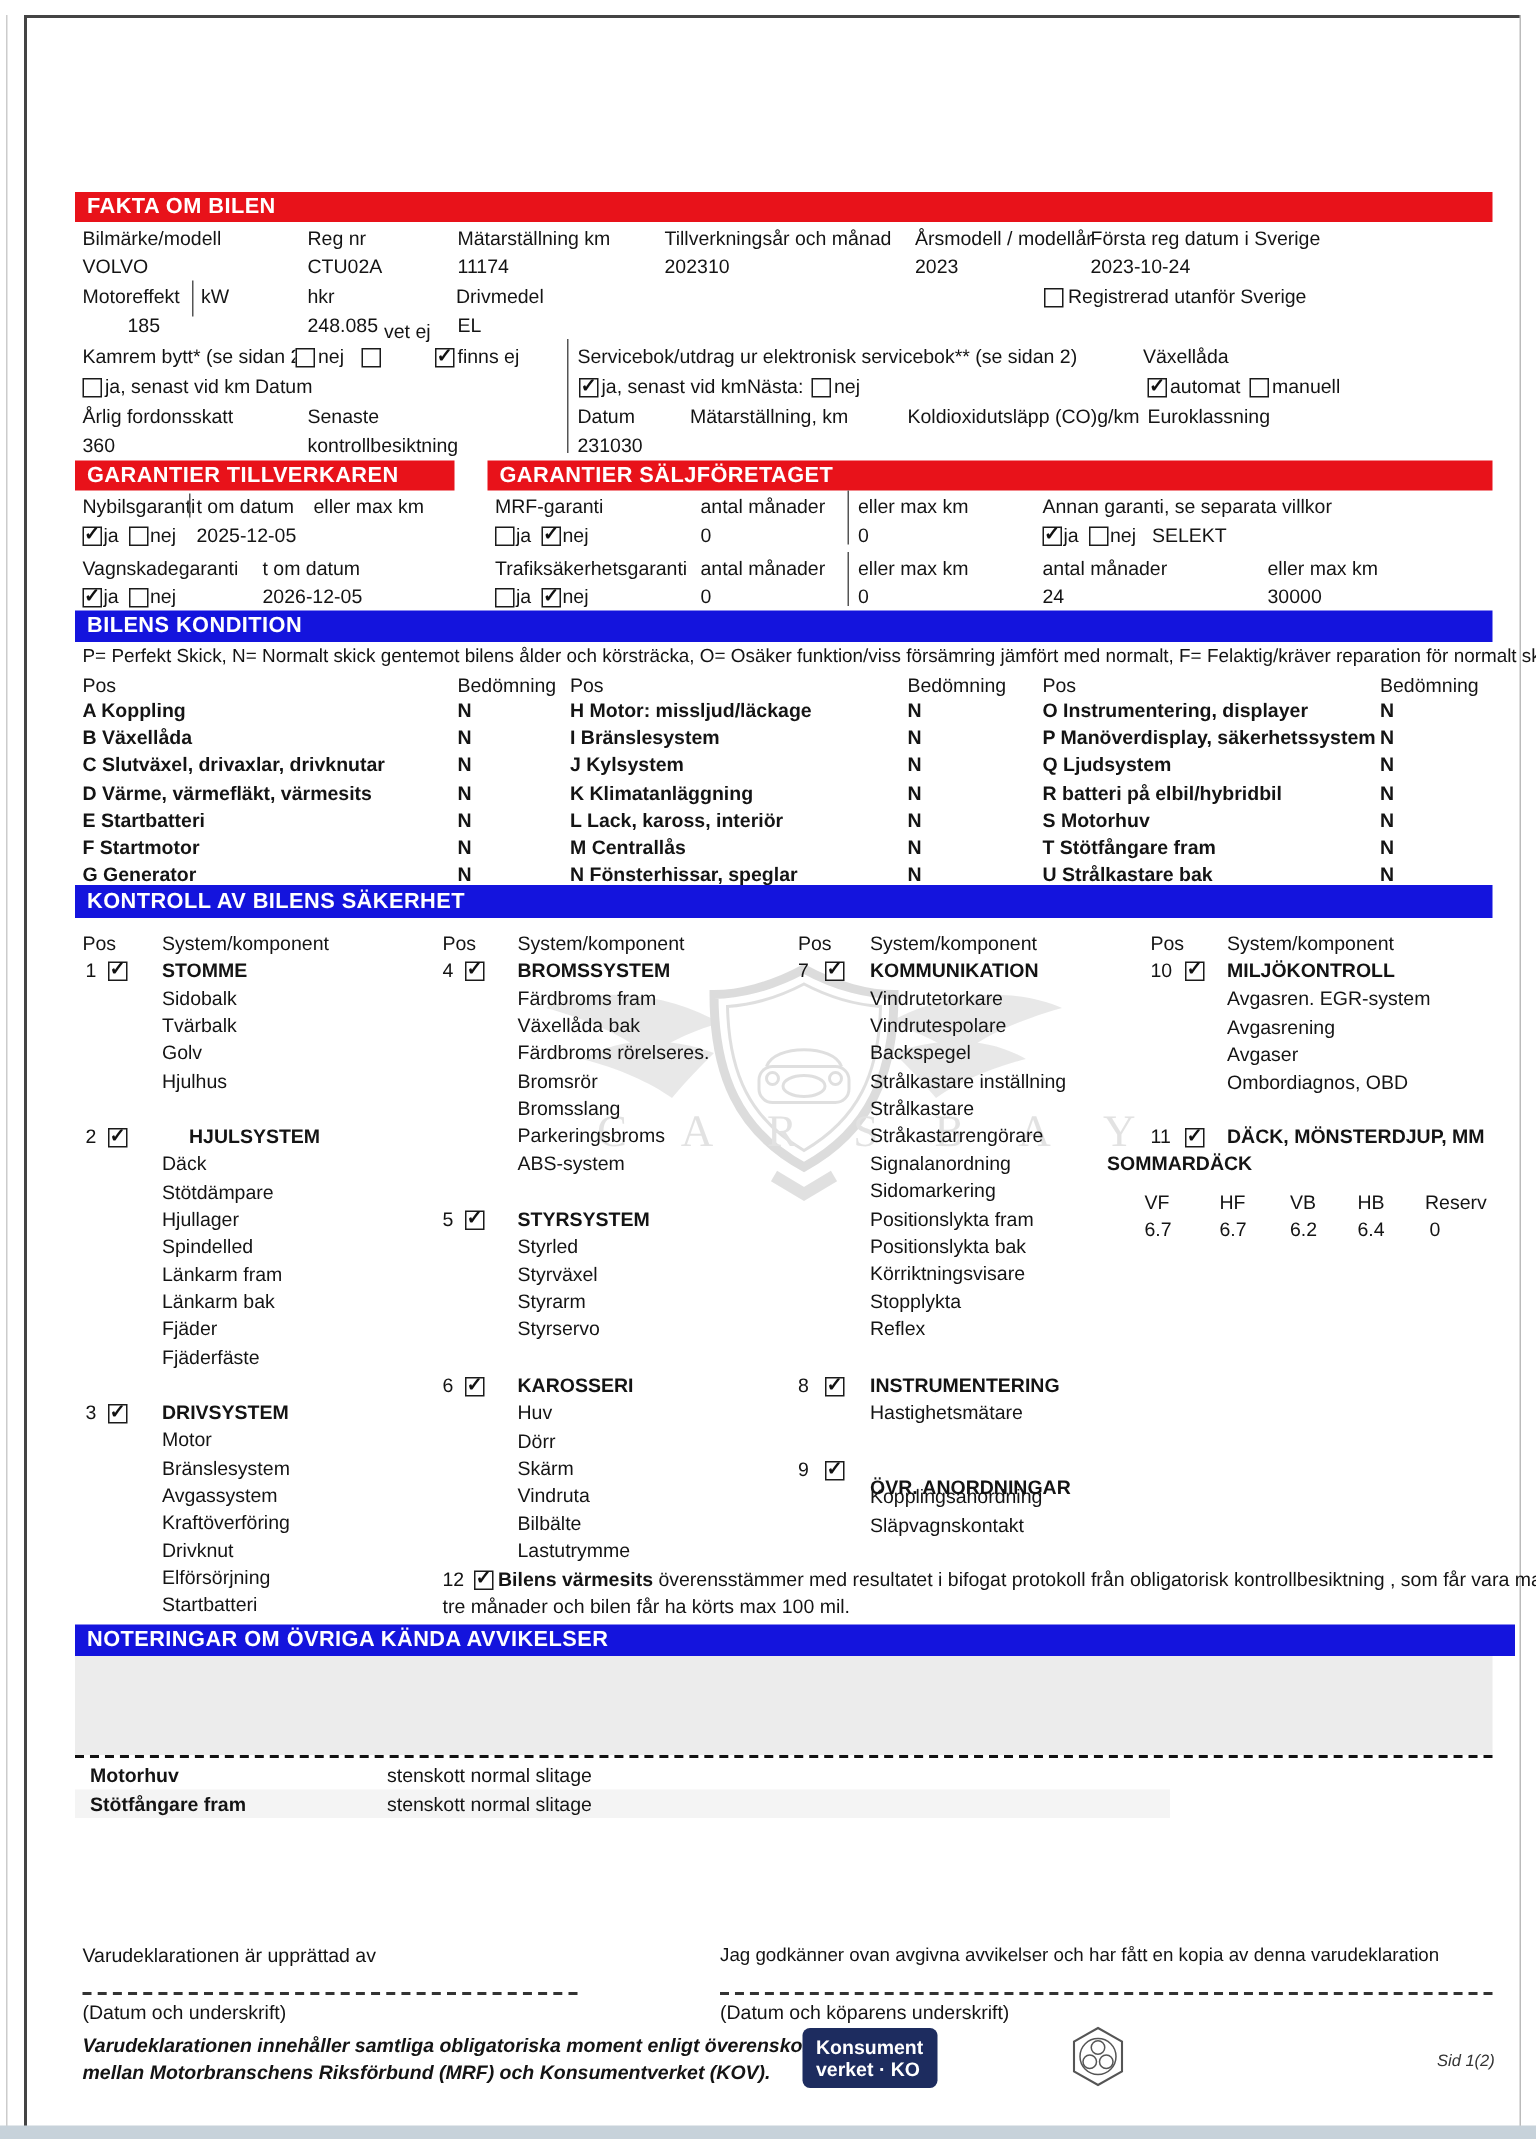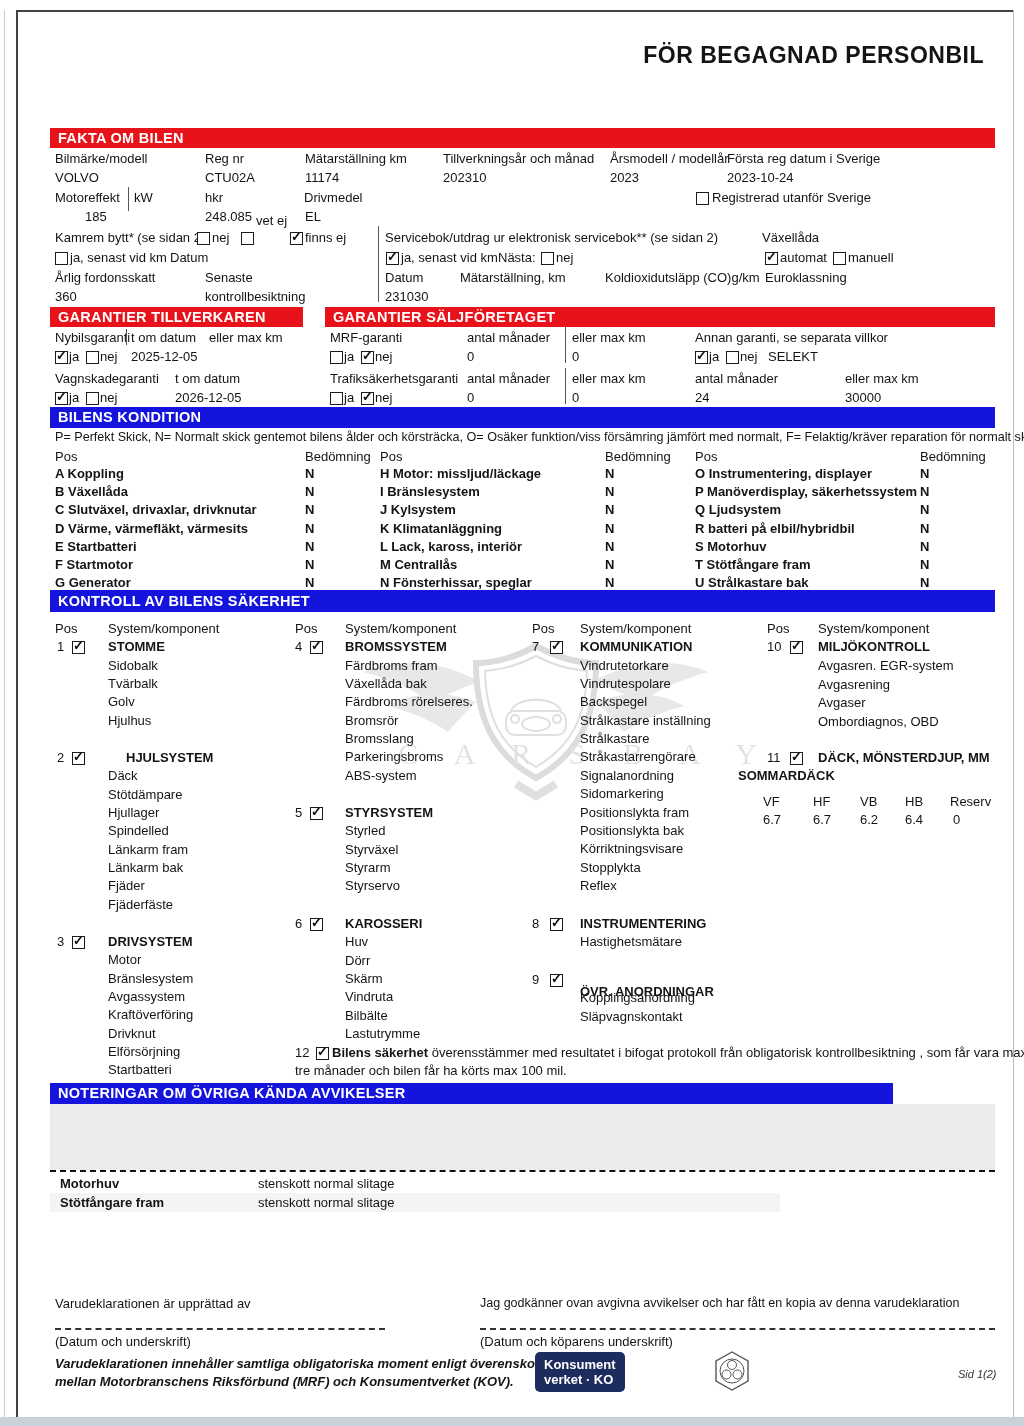--- a/index.html
+++ b/index.html
@@ -59,21 +59,20 @@
       <circle cx="185" cy="83" r="4"></circle>
       <circle cx="227" cy="83" r="4"></circle>
     </g>
     <path d="M186 148 L206 160 L226 148" fill="none" stroke="#c8c8c8" stroke-width="8"></path>
     <text x="68" y="128" font-size="30" letter-spacing="15" fill="#cccccc" font-family="Liberation Serif, serif">C A R S B A Y</text>
   </svg>
 
   <div class="content">
 
   <div class="abs" style="right:40px;top:42px;text-align:right;">
-    <div class="title-sub">FÖR BEGAGNAD PERSONBIL</div>
   </div>
 
   <div class="bar-red" style="left:50px;top:128px;width:945px;">FAKTA OM BILEN</div>
 
   <span class="abs t" style="left:55px;top:151px;">Bilmärke/modell</span>
   <span class="abs t" style="left:205px;top:151px;">Reg nr</span>
   <span class="abs t" style="left:305px;top:151px;">Mätarställning km</span>
   <span class="abs t" style="left:443px;top:151px;">Tillverkningsår och månad</span>
   <span class="abs t" style="left:610px;top:151px;">Årsmodell / modellår</span>
   <span class="abs t" style="left:727px;top:151px;">Första reg datum i Sverige</span>
@@ -364,24 +363,24 @@
   <span class="abs t" style="left:905px;top:794px;">HB</span>
   <span class="abs t" style="left:950px;top:794px;">Reserv</span>
   <span class="abs t" style="left:763px;top:812px;">6.7</span>
   <span class="abs t" style="left:813px;top:812px;">6.7</span>
   <span class="abs t" style="left:860px;top:812px;">6.2</span>
   <span class="abs t" style="left:905px;top:812px;">6.4</span>
   <span class="abs t" style="left:953px;top:812px;">0</span>
 
   <span class="abs t" style="left:295px;top:1045px;">12</span>
   <span class="cb" style="left:316px;top:1047px;" data-checked="true"></span>
-  <span class="abs t" style="left:332px;top:1045px;"><span class="b">Bilens säkerhet</span><span> överensstämmer med resultatet i bifogat protokoll från obligatorisk kontrollbesiktning , som får vara maximalt</span></span>
+  <span class="abs t" style="left:332px;top:1045px;"><span class="b">Bilens värmesits</span><span> överensstämmer med resultatet i bifogat protokoll från obligatorisk kontrollbesiktning , som får vara maximalt</span></span>
   <span class="abs t" style="left:295px;top:1063px;">tre månader och bilen får ha körts max 100 mil.</span>
 
-  <div class="bar-blue" style="left:50px;top:1083px;width:843px;">NOTERINGAR OM ÖVRIGA KÄNDA AVVIKELSER</div>
+  <div class="bar-blue" style="left:50px;top:1083px;width:960px;">NOTERINGAR OM ÖVRIGA KÄNDA AVVIKELSER</div>
   <div class="graybox" style="left:50px;top:1104px;width:945px;height:66px;"></div>
   <div class="dash-heavy" style="left:50px;top:1170px;width:945px;"></div>
 
   <span class="abs t b" style="left:60px;top:1176px;">Motorhuv</span>
   <span class="abs t" style="left:258px;top:1176px;">stenskott normal slitage</span>
   <div class="stripe" style="left:50px;top:1193px;width:730px;height:19px;"></div>
   <span class="abs t b" style="left:60px;top:1195px;">Stötfångare fram</span>
   <span class="abs t" style="left:258px;top:1195px;">stenskott normal slitage</span>
 
   <span class="abs t" style="left:55px;top:1296px;">Varudeklarationen är upprättad av</span>

